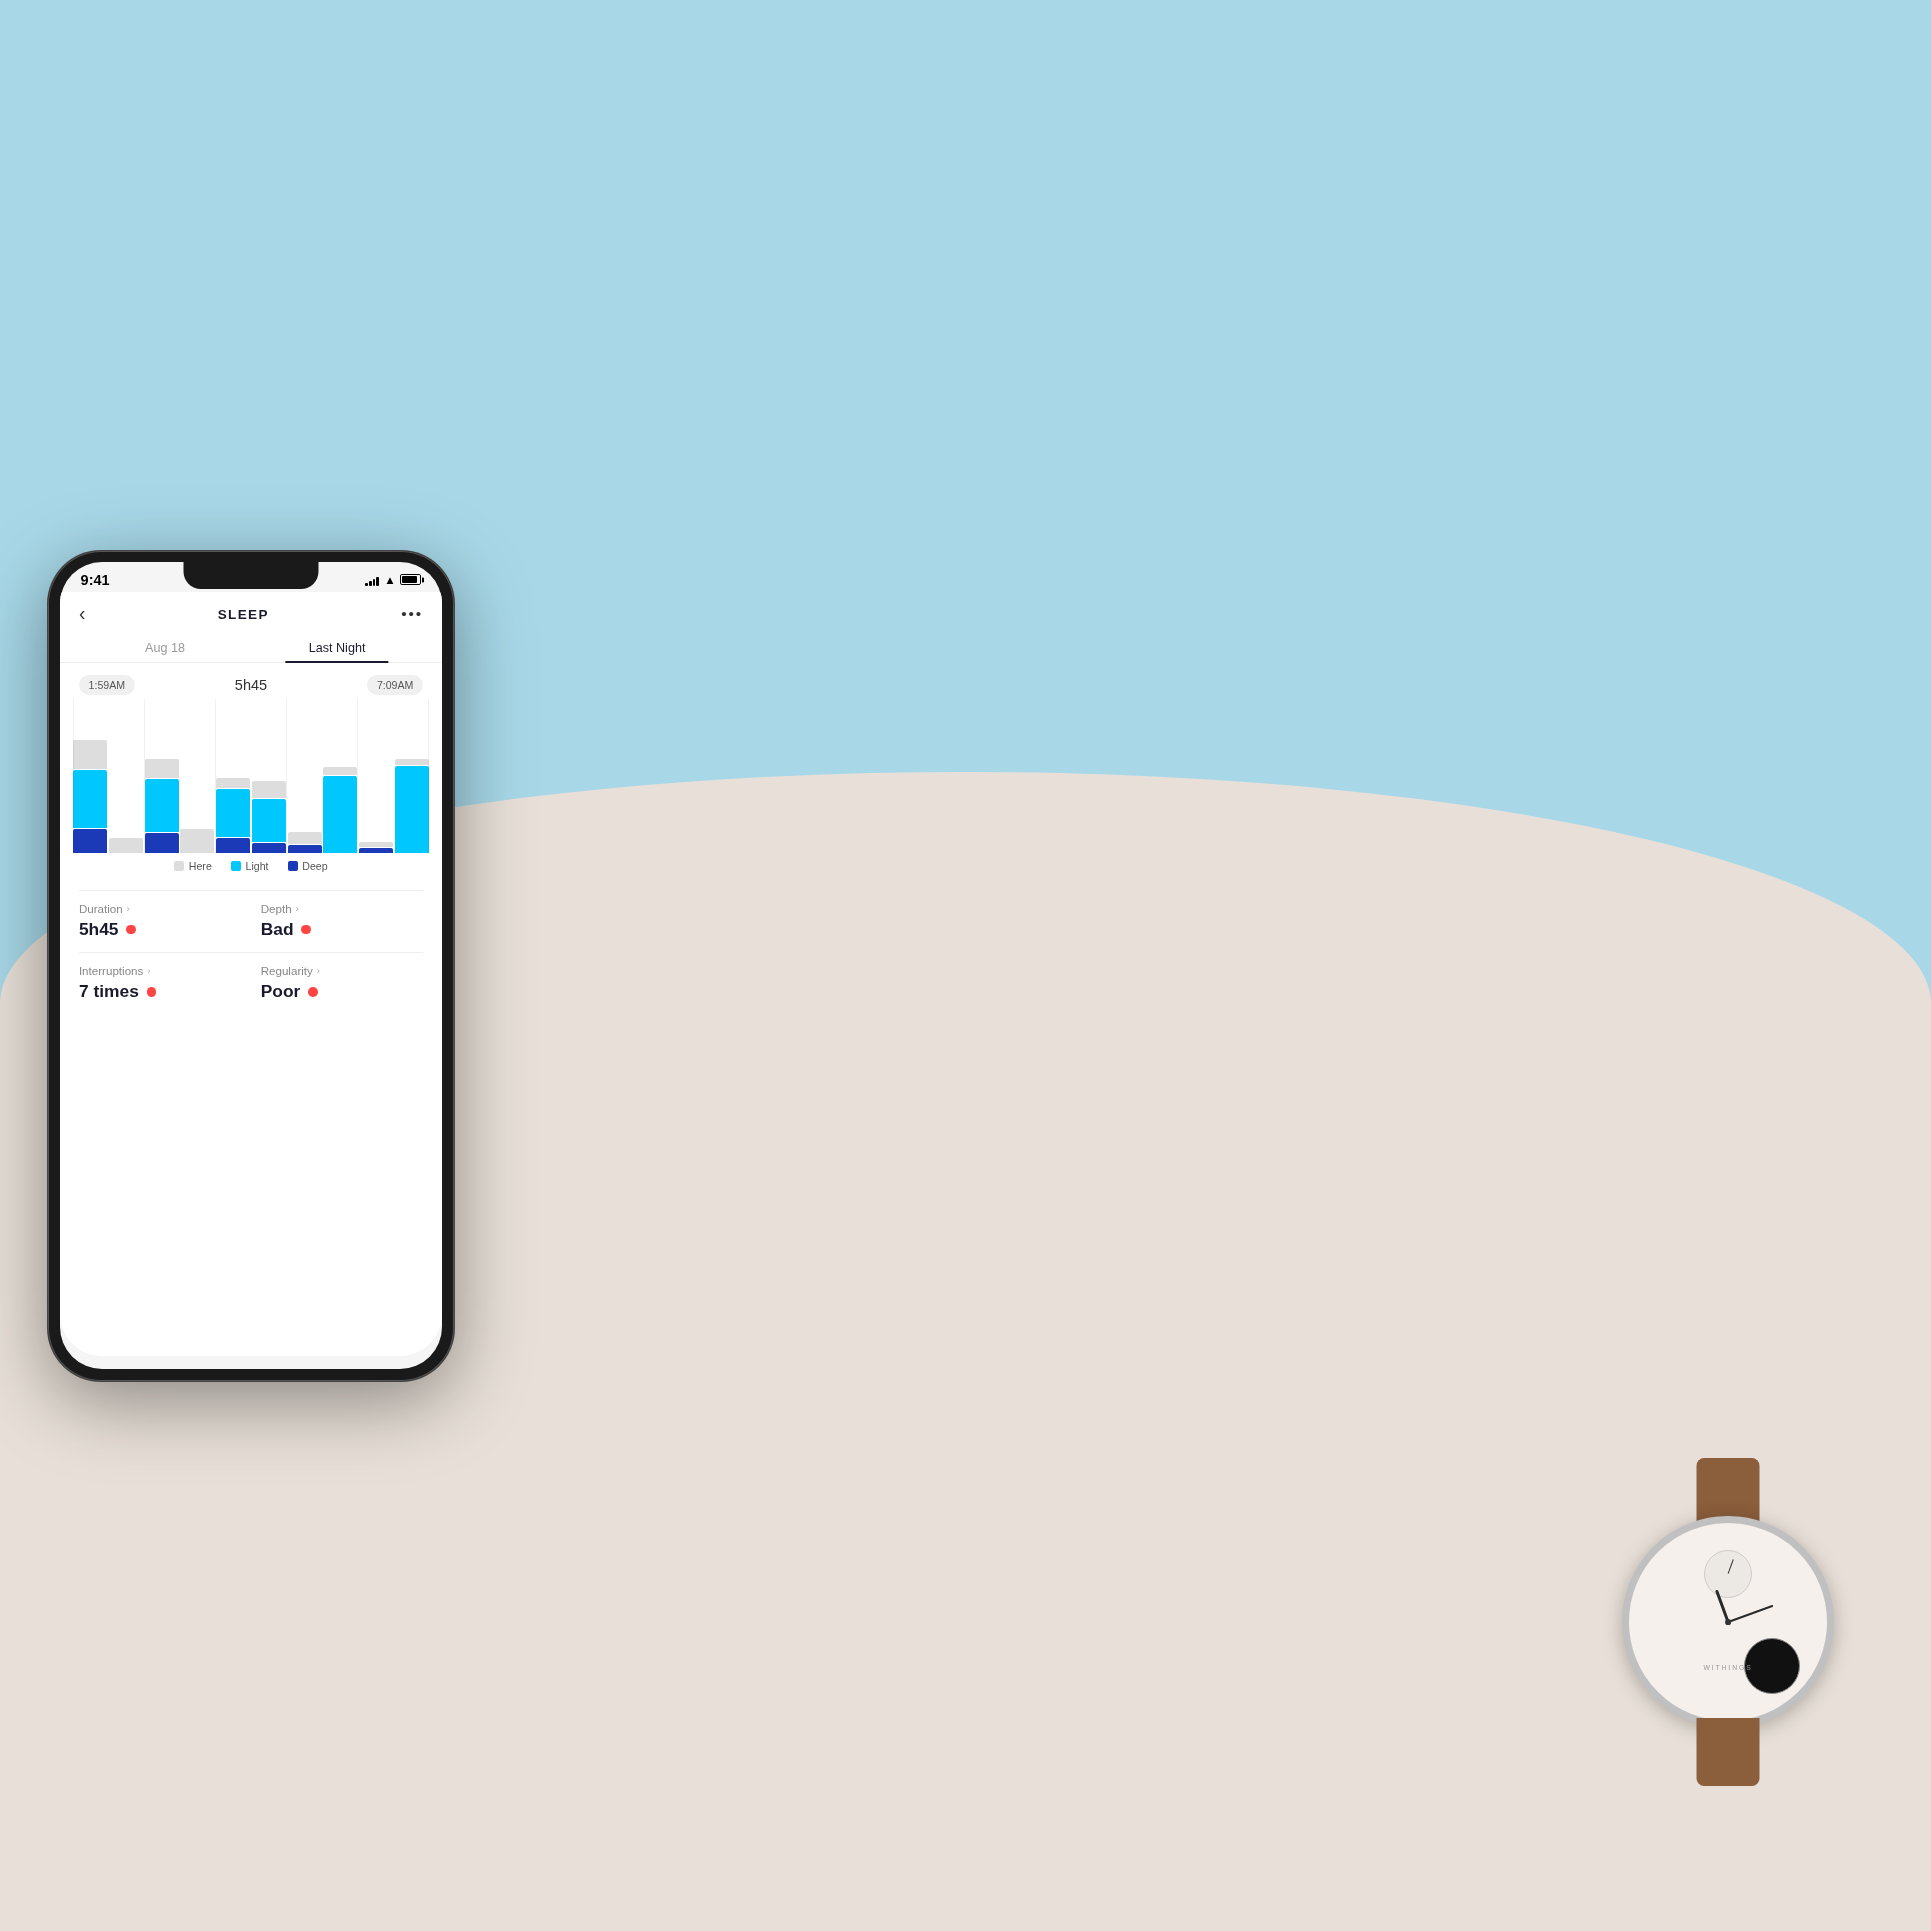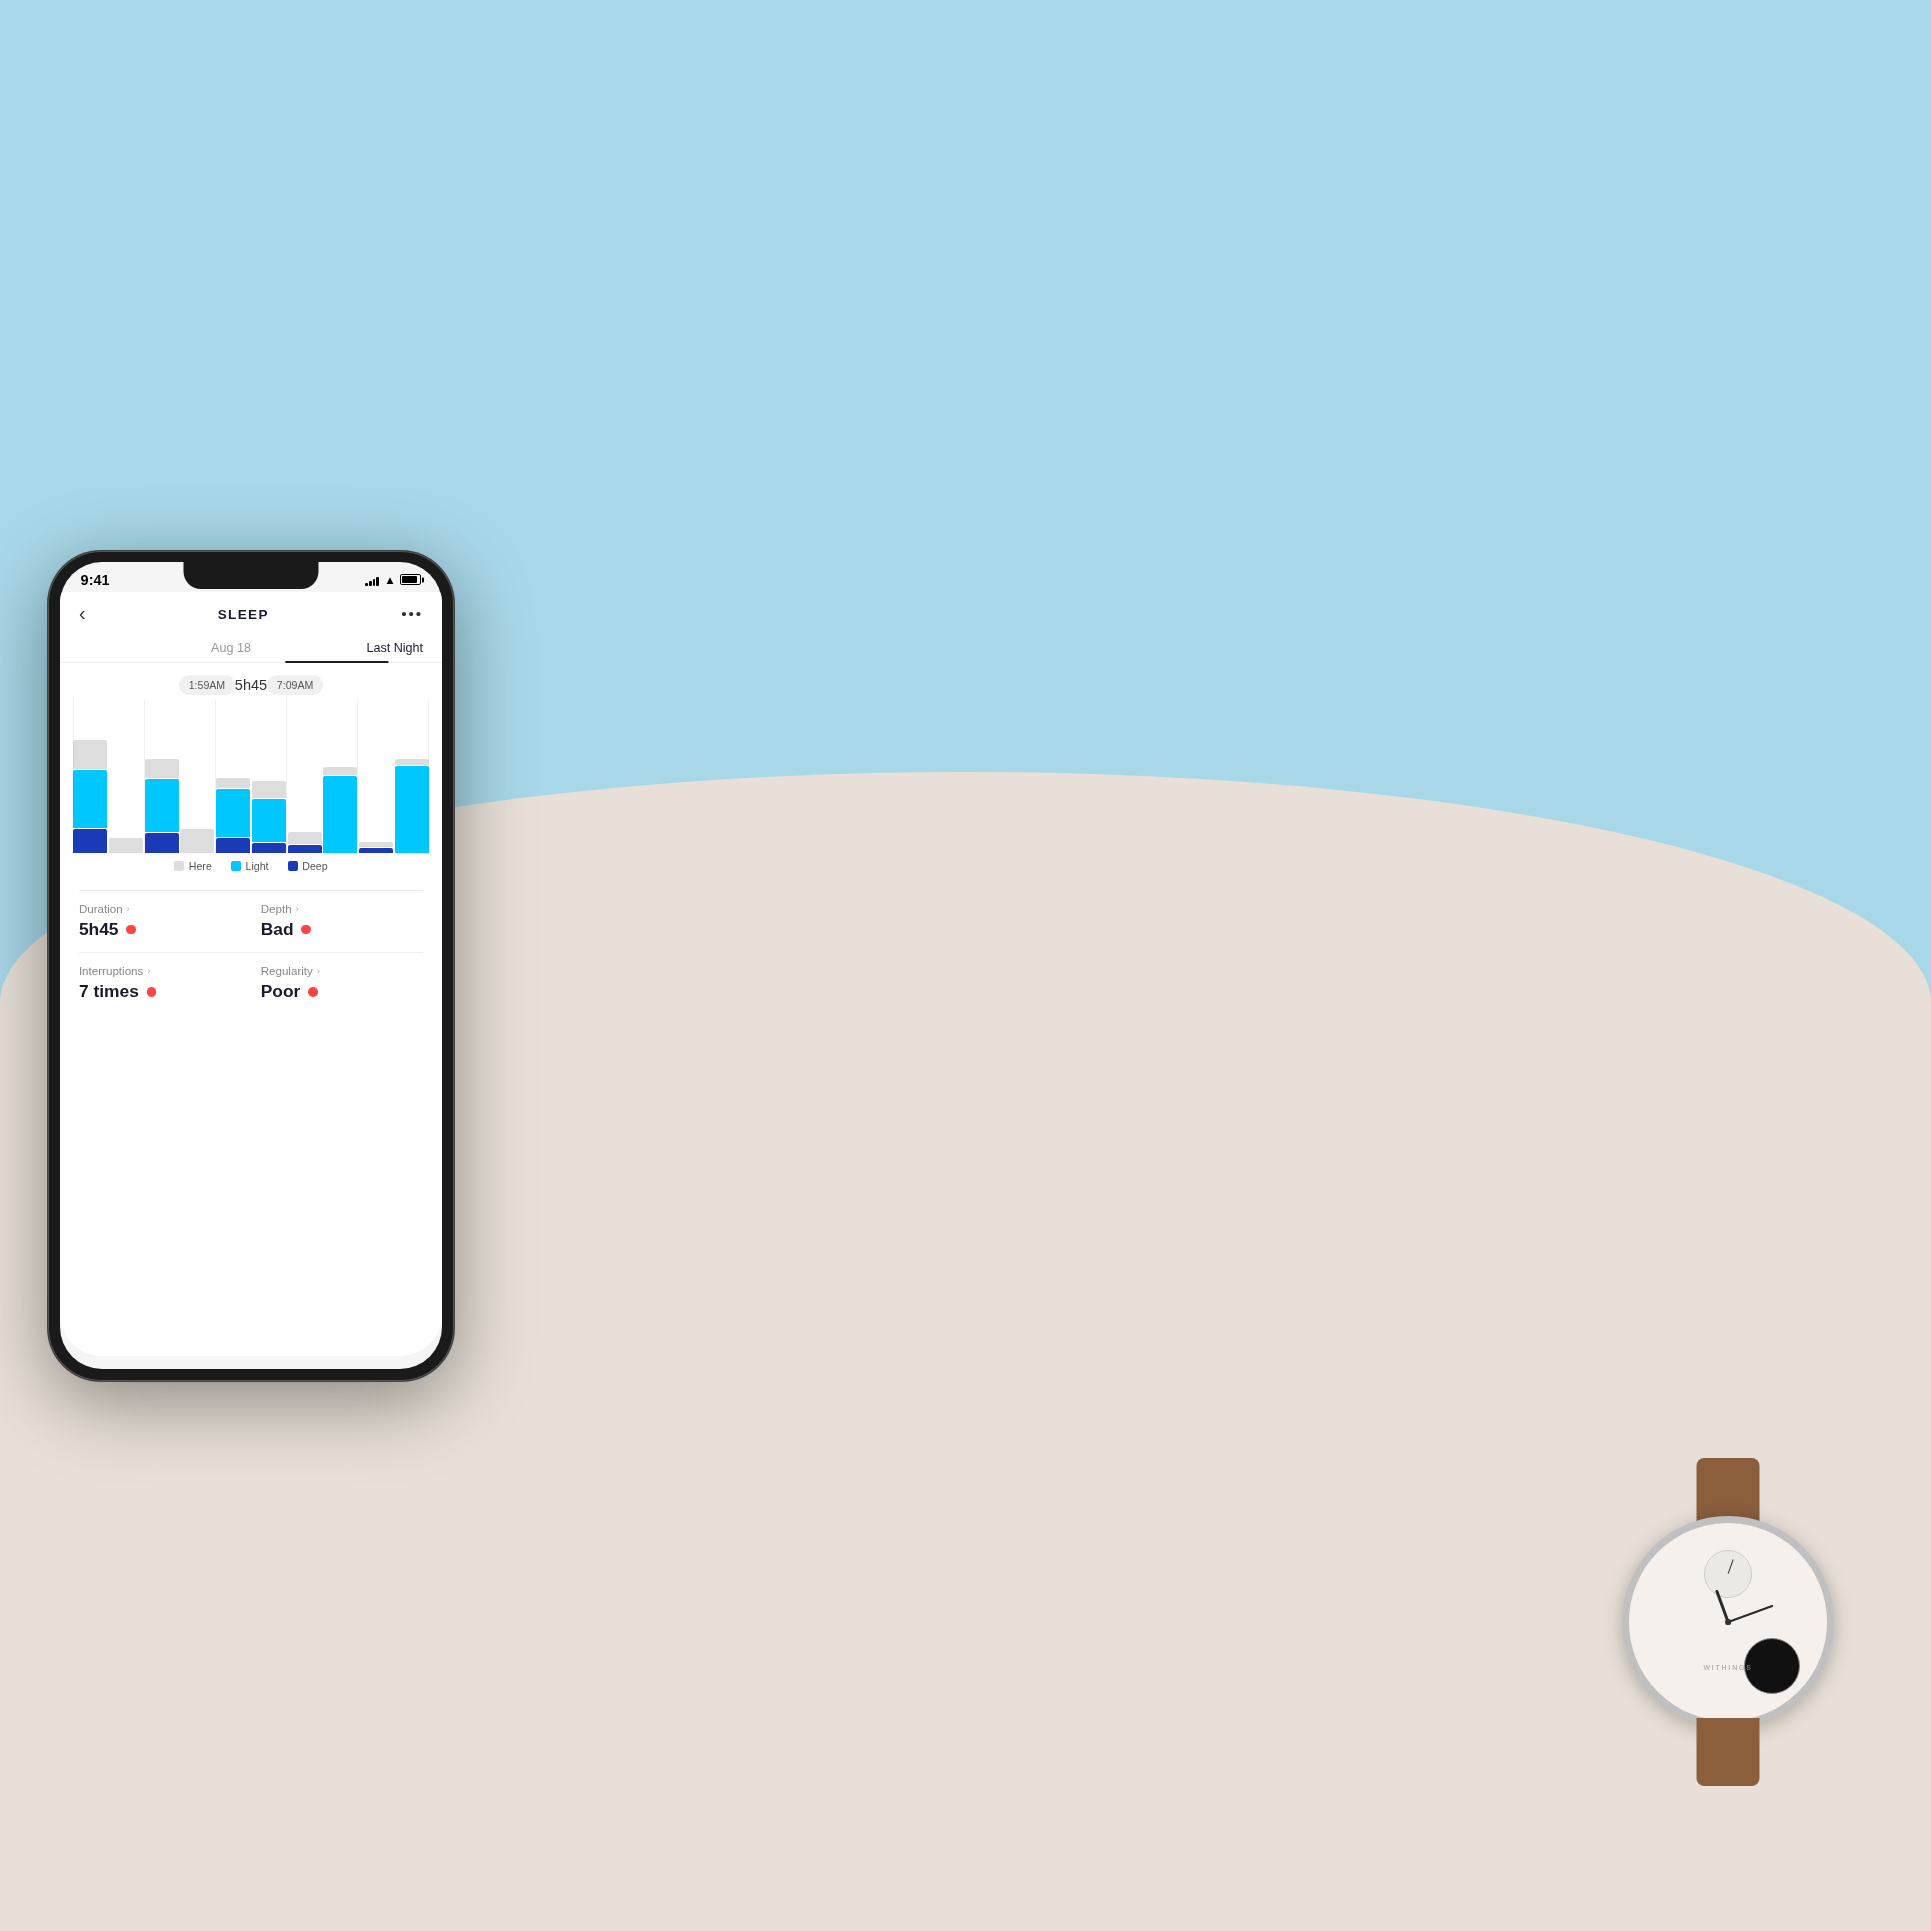--- a/index.html
+++ b/index.html
@@ -194,21 +194,21 @@
     
     .tab-bar {
       display: flex;
       padding: 0 19.3px;
       border-bottom: 1px solid #eee;
       background: #fff;
     }
 
     .tab-item {
       flex: 1;
-      text-align: right;
+      text-align: center;
       padding: 7.7px 0;
       font-size: 12.6px;
       color: #999;
       position: relative;
       cursor: pointer;
     }
 
     .tab-item.active {
       color: #1a1a2e;
       font-weight: 400;
@@ -222,21 +222,21 @@
       transform: translateX(-50%);
       width: 60%;
       height: 1.9px;
       background: #1a1a2e;
     }
 
     
     .time-row {
       display: flex;
       align-items: center;
-      justify-content: center;
+      justify-content: space-between;
       padding: 11.6px 19.3px 3.9px;
       background: #fff;
     }
 
     .time-badge {
       background: #f0f0f0;
       border-radius: 11.6px;
       padding: 3.9px 9.7px;
       font-size: 10.6px;
       color: #555;

